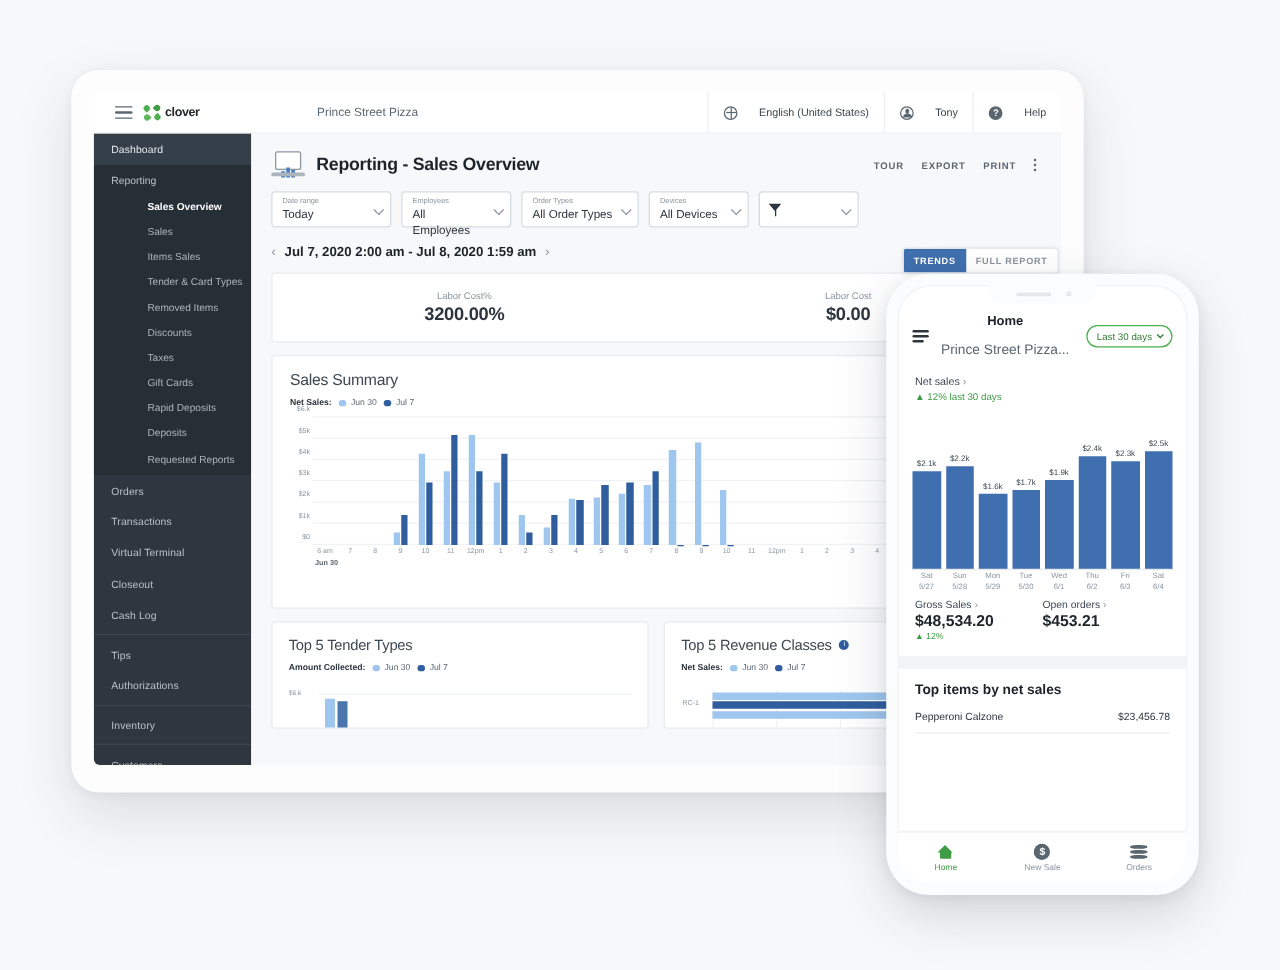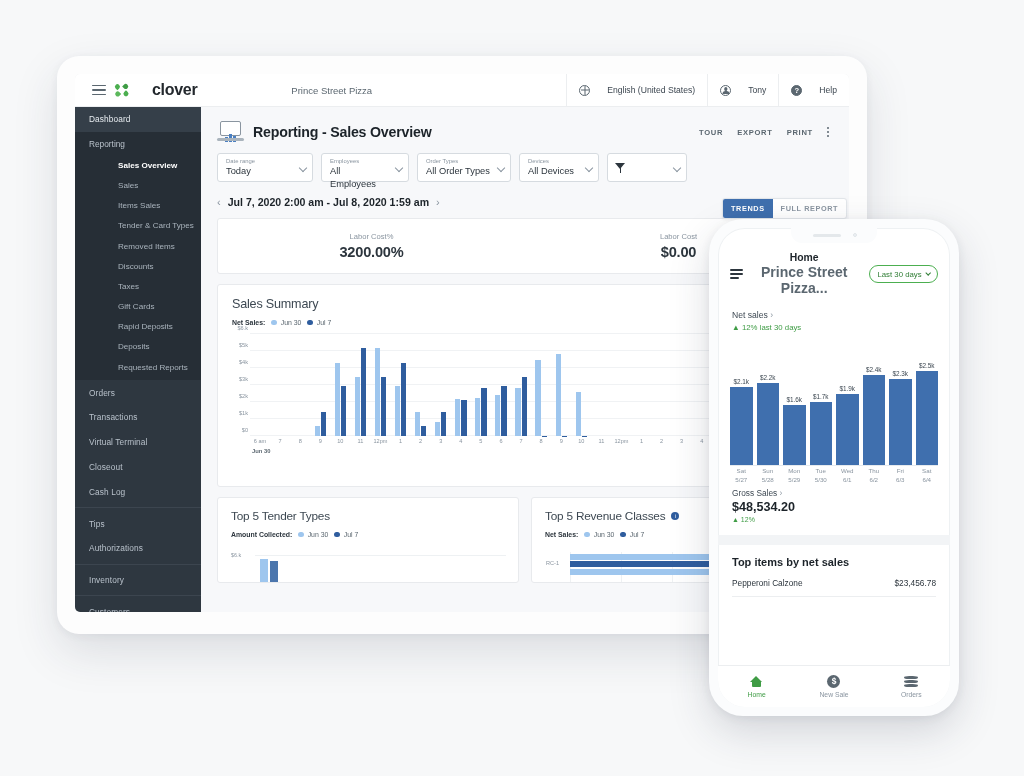--- a/index.html
+++ b/index.html
@@ -33,21 +33,21 @@
   .brand { display:flex; align-items:center; gap:4px; margin-left: 6px; }
   .clover-mark { position:relative; width:13px; height:13px; }
   .clover-mark b {
     position:absolute; width:5.4px; height:5.4px; border-radius:50% 50% 50% 0;
     background:#4caf50; display:block;
   }
   .clover-mark b:nth-child(1){ left:0; top:0; transform: rotate(-45deg);}
   .clover-mark b:nth-child(2){ right:0; top:0; transform: rotate(45deg); background:#3f9c45;}
   .clover-mark b:nth-child(3){ left:0; bottom:0; transform: rotate(-135deg); background:#5cb85c;}
   .clover-mark b:nth-child(4){ right:0; bottom:0; transform: rotate(135deg); background:#4caf50;}
-  .brand-name { font-size: 16px; font-weight: 700; color:#23282d; letter-spacing:-0.3px;margin-left:20px;}
+  .brand-name { font-size: 10px; font-weight: 700; color:#23282d; letter-spacing:-0.3px;}
   .merchant { margin-left: 94px; font-size: 9.5px; color:#5b6770;text-align:center; }
   .topbar-right { margin-left:auto; display:flex; align-items:stretch; height:100%; }
   .tb-cell { display:flex; align-items:center; gap:17px; padding: 0 12px; border-left:1px solid #eceef0; font-size:8.6px; color:#3c4650; }
   .tb-icon { width:11px; height:11px; border-radius:50%; border:1.2px solid #5b6770; display:inline-block; position:relative; flex:0 0 auto;}
   .tb-icon.globe::before { content:""; position:absolute; left:50%; top:0.5px; width:0; height:8.5px; border-left:1.1px solid #5b6770; transform:translateX(-50%);}
   .tb-icon.globe::after { content:""; position:absolute; top:50%; left:0.5px; width:8.5px; height:0; border-top:1.1px solid #5b6770; transform:translateY(-50%);}
   .tb-icon.user::before { content:""; position:absolute; left:50%; top:1.8px; width:3.4px; height:3.4px; border-radius:50%; background:#5b6770; transform:translateX(-50%);}
   .tb-icon.user::after { content:""; position:absolute; left:50%; bottom:0.6px; width:7px; height:3.4px; border-radius:3.5px 3.5px 0 0; background:#5b6770; transform:translateX(-50%);}
   .tb-icon.help { background:#5b6770; border-color:#5b6770; }
   .tb-icon.help span { position:absolute; inset:0; color:#fff; font-size:7.6px; font-weight:700; line-height:10.5px; text-align:center; }
@@ -184,21 +184,21 @@
   .notch { position:absolute; left:50%; transform:translateX(-50%); top:0; width:86px; height:15px; background:#fbfcfd; border-radius:0 0 11px 11px; z-index:4;}
   .notch .spk { position:absolute; left:22px; top:6px; width:28px; height:2.6px; border-radius:2px; background:#e4e8eb;}
   .notch .cam { position:absolute; right:20px; top:5px; width:4.4px; height:4.4px; border-radius:50%; background:#eef1f3; border:0.6px solid #e0e5e9;}
 
   .ph-top { display:flex; align-items:center; padding: 24px 12px 0 12px; }
   .ph-burger { display:flex; flex-direction:column; gap:2.4px; }
   .ph-burger i { display:block; height:1.8px; background:#2c353d; border-radius:2px;}
   .ph-burger i:nth-child(1){ width:13px;} .ph-burger i:nth-child(2){ width:13px;} .ph-burger i:nth-child(3){ width:9px;}
   .ph-titles { flex:1; text-align:center; margin-left:-4px;}
   .ph-h { font-size:10.4px; font-weight:700; color:#1c2329;}
-  .ph-s { font-size:14px; color:#5b6770; margin-top:1px;font-weight:bold;}
+  .ph-s { font-size:11px; color:#5b6770; margin-top:11px;}
   .ph-pill { border:1px solid #4caf50; color:#2f7d34; border-radius:11px; font-size:7.8px; padding: 3.5px 7px; display:flex; align-items:center; gap:4px; white-space:nowrap;}
   .ph-pill .cv { width:4.4px; height:4.4px; border-right:1.1px solid #2f7d34; border-bottom:1.1px solid #2f7d34; transform:rotate(45deg); margin-top:-2px;}
 
   .ph-kpi { padding: 14px 14px 0 14px; }
   .ph-kpi .lk { font-size:8.6px; color:#3d4852; }
   .ph-kpi .lk .ch { color:#8a95a0; }
   .ph-kpi .big { font-size:21px; font-weight:700; color:#1c2329; letter-spacing:-0.6px; margin-top:2px;}
   .ph-kpi .delta { font-size:7.8px; color:#3f9c45; margin-top:3px; }
 
   .ph-chart { position:relative; height: 148px; margin: 4px 6px 0 6px; }
@@ -718,20 +718,27 @@
 
       <div class="ph-two">
         <div>
           <div class="t">
             <span>Gross Sales</span>
             <span class="ch">›</span>
           </div>
           <div class="v">$48,534.20</div>
           <div class="d">▲ 12%</div>
         </div>
+        <div>
+          <div class="t">
+            <span>Open orders</span>
+            <span class="ch">›</span>
+          </div>
+          <div class="v">$453.21</div>
+        </div>
       </div>
 
       <div class="ph-gap"></div>
 
       <div class="ph-items">
         <div class="h">Top items by net sales</div>
         <div class="row">
           <span>Pepperoni Calzone</span>
           <span>$23,456.78</span>
         </div>

